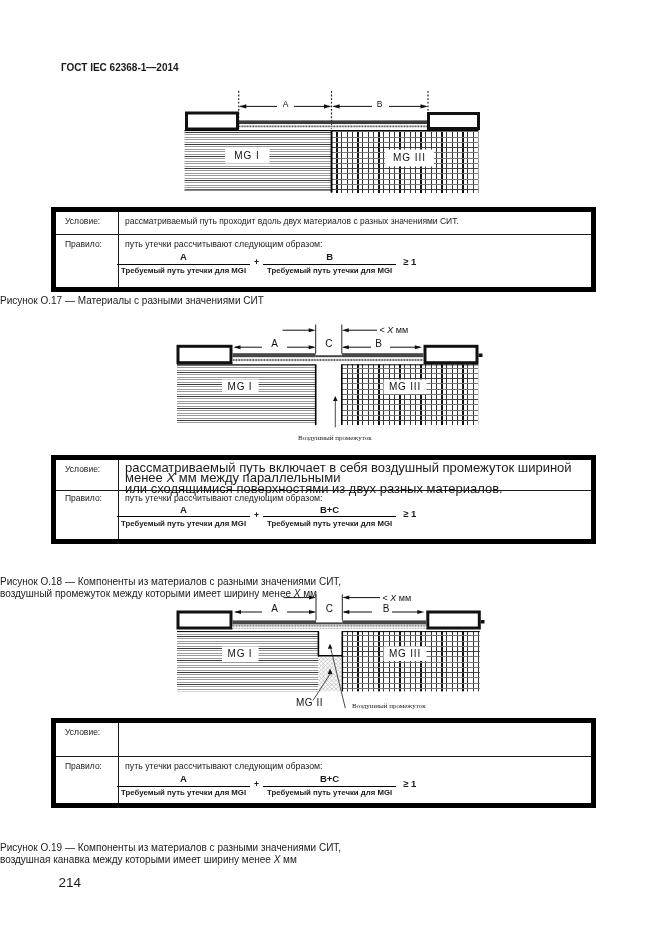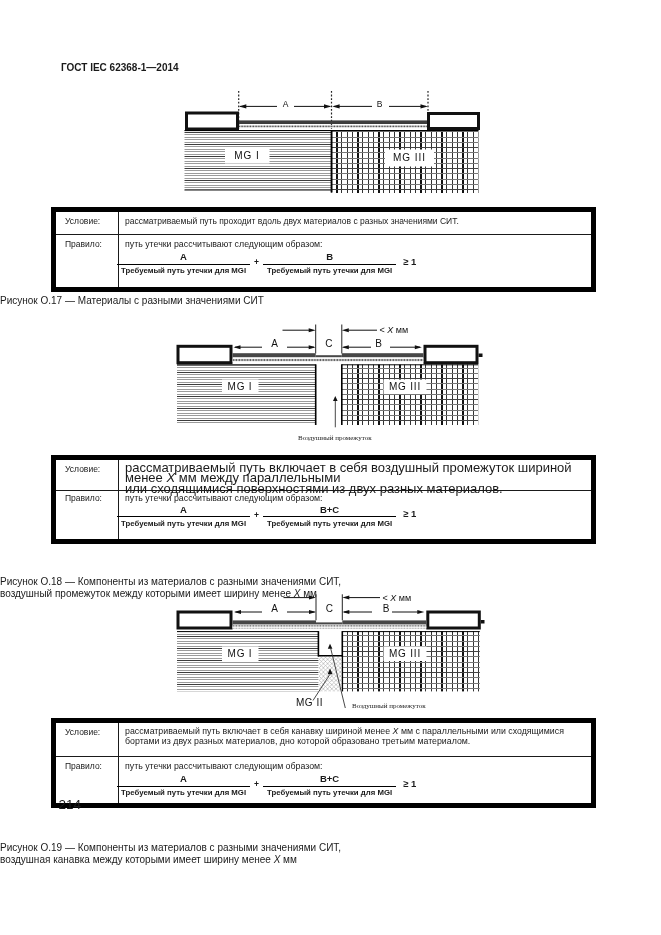--- a/index.html
+++ b/index.html
@@ -281,21 +281,20 @@
 <line x1="329.8" y1="674.5" x2="313" y2="700.5" stroke="#333" stroke-width="0.9"></line>
 
 <text x="296" y="706" font-size="10" letter-spacing="0.5" fill="#111">MG II</text>
 
 <text x="352" y="707.5" font-size="7" font-family="Liberation Serif,serif" fill="#222">Воздушный промежуток</text>
 </svg>
 
 <div class="tbl" style="top:718px;height:80px">
  <div class="trow r1" style="height:33px">
   <div class="lab">Условие:</div>
-  <div class="cnt" style="font-size:8.8px;padding-top:2.5px">рассматриваемый путь включает в себя канавку шириной менее <i>X</i> мм с параллельными или сходящимися<br>бортами из двух разных материалов, дно которой образовано третьим материалом.</div>
  </div>
  <div class="trow" style="height:46px">
   <div class="lab">Правило:</div>
   <div class="cnt"><span class="rl"><b>путь утечки</b> рассчитывают следующим образом:</span>
    <div class="formula">
     <span class="frac">
             <span class="num">A</span>
             <span class="den">Требуемый путь утечки для MGI</span>
           </span>
     <span class="plus">+</span>
@@ -304,13 +303,13 @@
             <span class="den">Требуемый путь утечки для MGI</span>
           </span>
     <span class="geq">≥ 1</span>
    </div>
   </div>
  </div>
 </div>
 
 <div class="cap" style="top:842px">Рисунок О.19 — Компоненты из материалов с разными значениями СИТ,<br>воздушная канавка между которыми имеет ширину менее <i>X</i> мм</div>
 
-<div class="abs" style="left:58.5px;top:797px;font-size:13.5px">214</div>
+<div class="abs" style="left:58.5px;top:875px;font-size:13.5px">214</div>
 
 </body></html>

